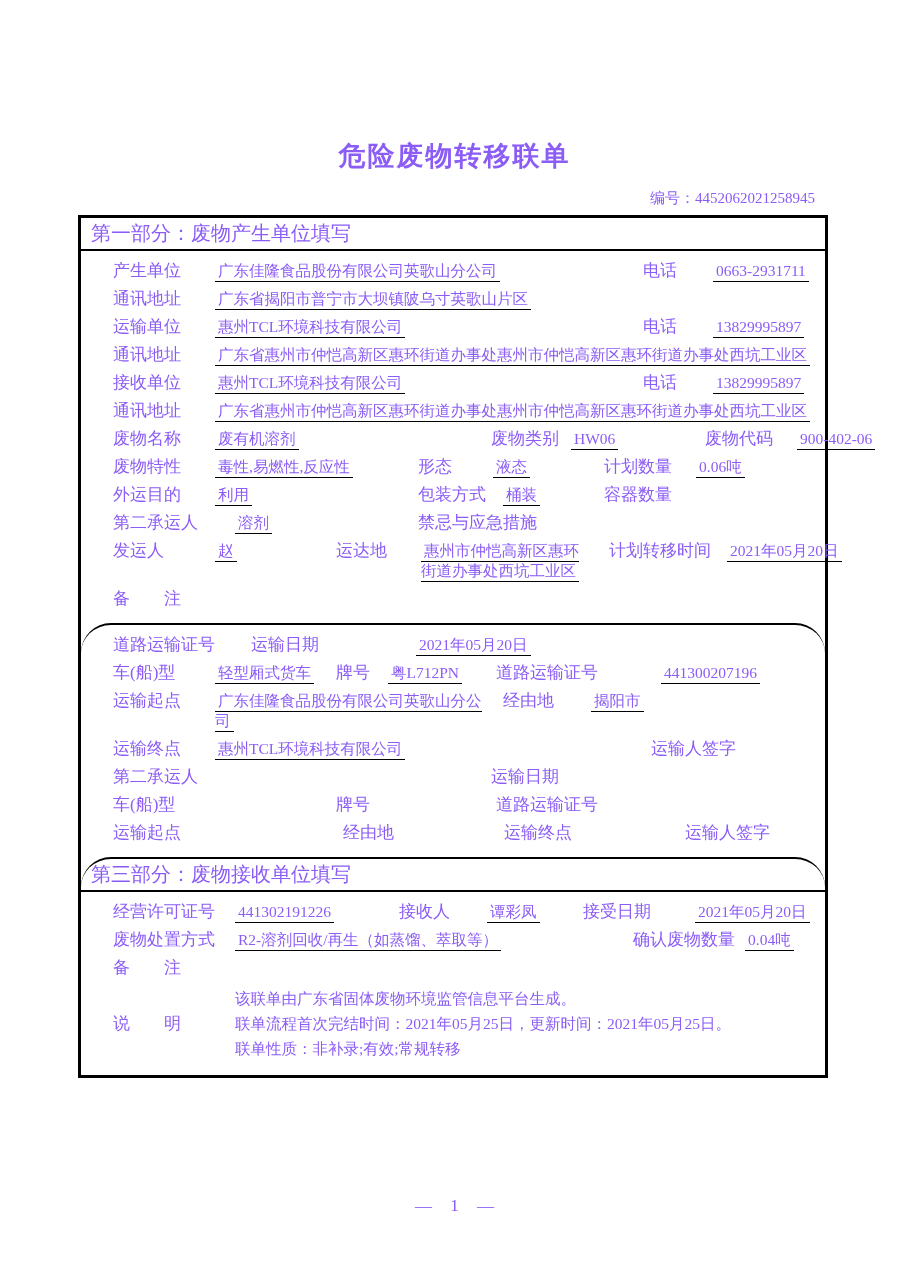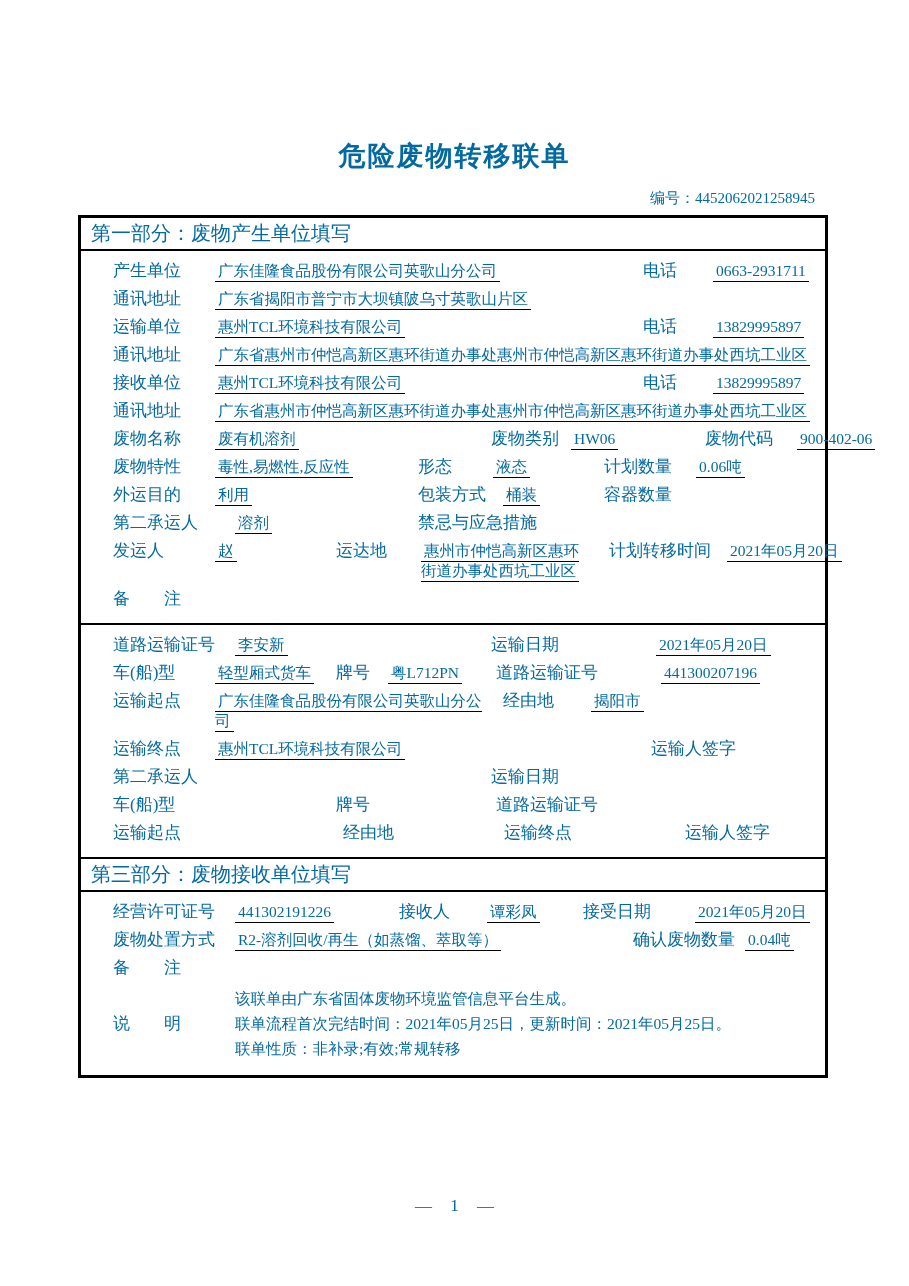--- a/index.html
+++ b/index.html
@@ -1,24 +1,24 @@
 <!DOCTYPE html>
 <html><head>
 <meta charset="utf-8">
 <style>
   html,body{margin:0;padding:0;background:#e8e8e8;}
   .page{
     width:909px;height:1286px;background:#ffffff;margin:0 auto;position:relative;
-    font-family:"Liberation Serif","DejaVu Serif",serif;color:#0369a1;
+    font-family:"Liberation Serif","DejaVu Serif",serif;color:#8b5cf6;
     box-sizing:border-box;padding-top:140px;overflow:hidden;
   }
   .doc-title{margin:0;text-align:center;font-size:27px;font-weight:bold;letter-spacing:2px;line-height:32px;}
   .serial{ text-align:right;margin:17px 94px 7px 0;font-size:15px;}
   .doc-table{margin:0 81px 0 78px;border:3px solid #000;}
-  .section{border-top:2px solid #000;}
+  .section{border-top:2px solid #000;border-radius:30px;}
   .section.first{border-top:none;}
   .sec-header{font-size:20px;line-height:24px;padding:3px 10px 4px;border-bottom:2px solid #000;}
   .rows{padding:2px 0 6px 0;}
   .row{display:flex;align-items:flex-start;padding-left:8px;margin:8px 6px 8px 8px;font-size:17px;line-height:20px;}
   .cell{flex:0 0 auto;}
   .grow{flex:1 1 auto;}
   .lbl{white-space:nowrap;margin-left:16px;}
   .u{font-size:15.5px;border-bottom:1px solid #000;padding:0 3px 2px 3px;}
   .notes .note-line{font-size:15.5px;line-height:25px;}
   .note-row{align-items:center;}
@@ -124,21 +124,20 @@
         </div>
 
       </div>
     </div>
 
     <div class="section">
       <div class="rows">
 
         <div class="row">
           <span class="cell lbl" style="width:122px">道路运输证号</span>
-          <span class="cell" style="width:240px"><span class="u">李安新</span></span>
           <span class="cell lbl" style="width:165px">运输日期</span>
           <span class="cell"><span class="u">2021年05月20日</span></span>
         </div>
 
         <div class="row">
           <span class="cell lbl" style="width:102px">车(船)型</span>
           <span class="cell" style="width:105px"><span class="u">轻型厢式货车</span></span>
           <span class="cell lbl" style="width:52px">牌号</span>
           <span class="cell" style="width:92px"><span class="u">粤L712PN</span></span>
           <span class="cell lbl" style="width:165px">道路运输证号</span>

